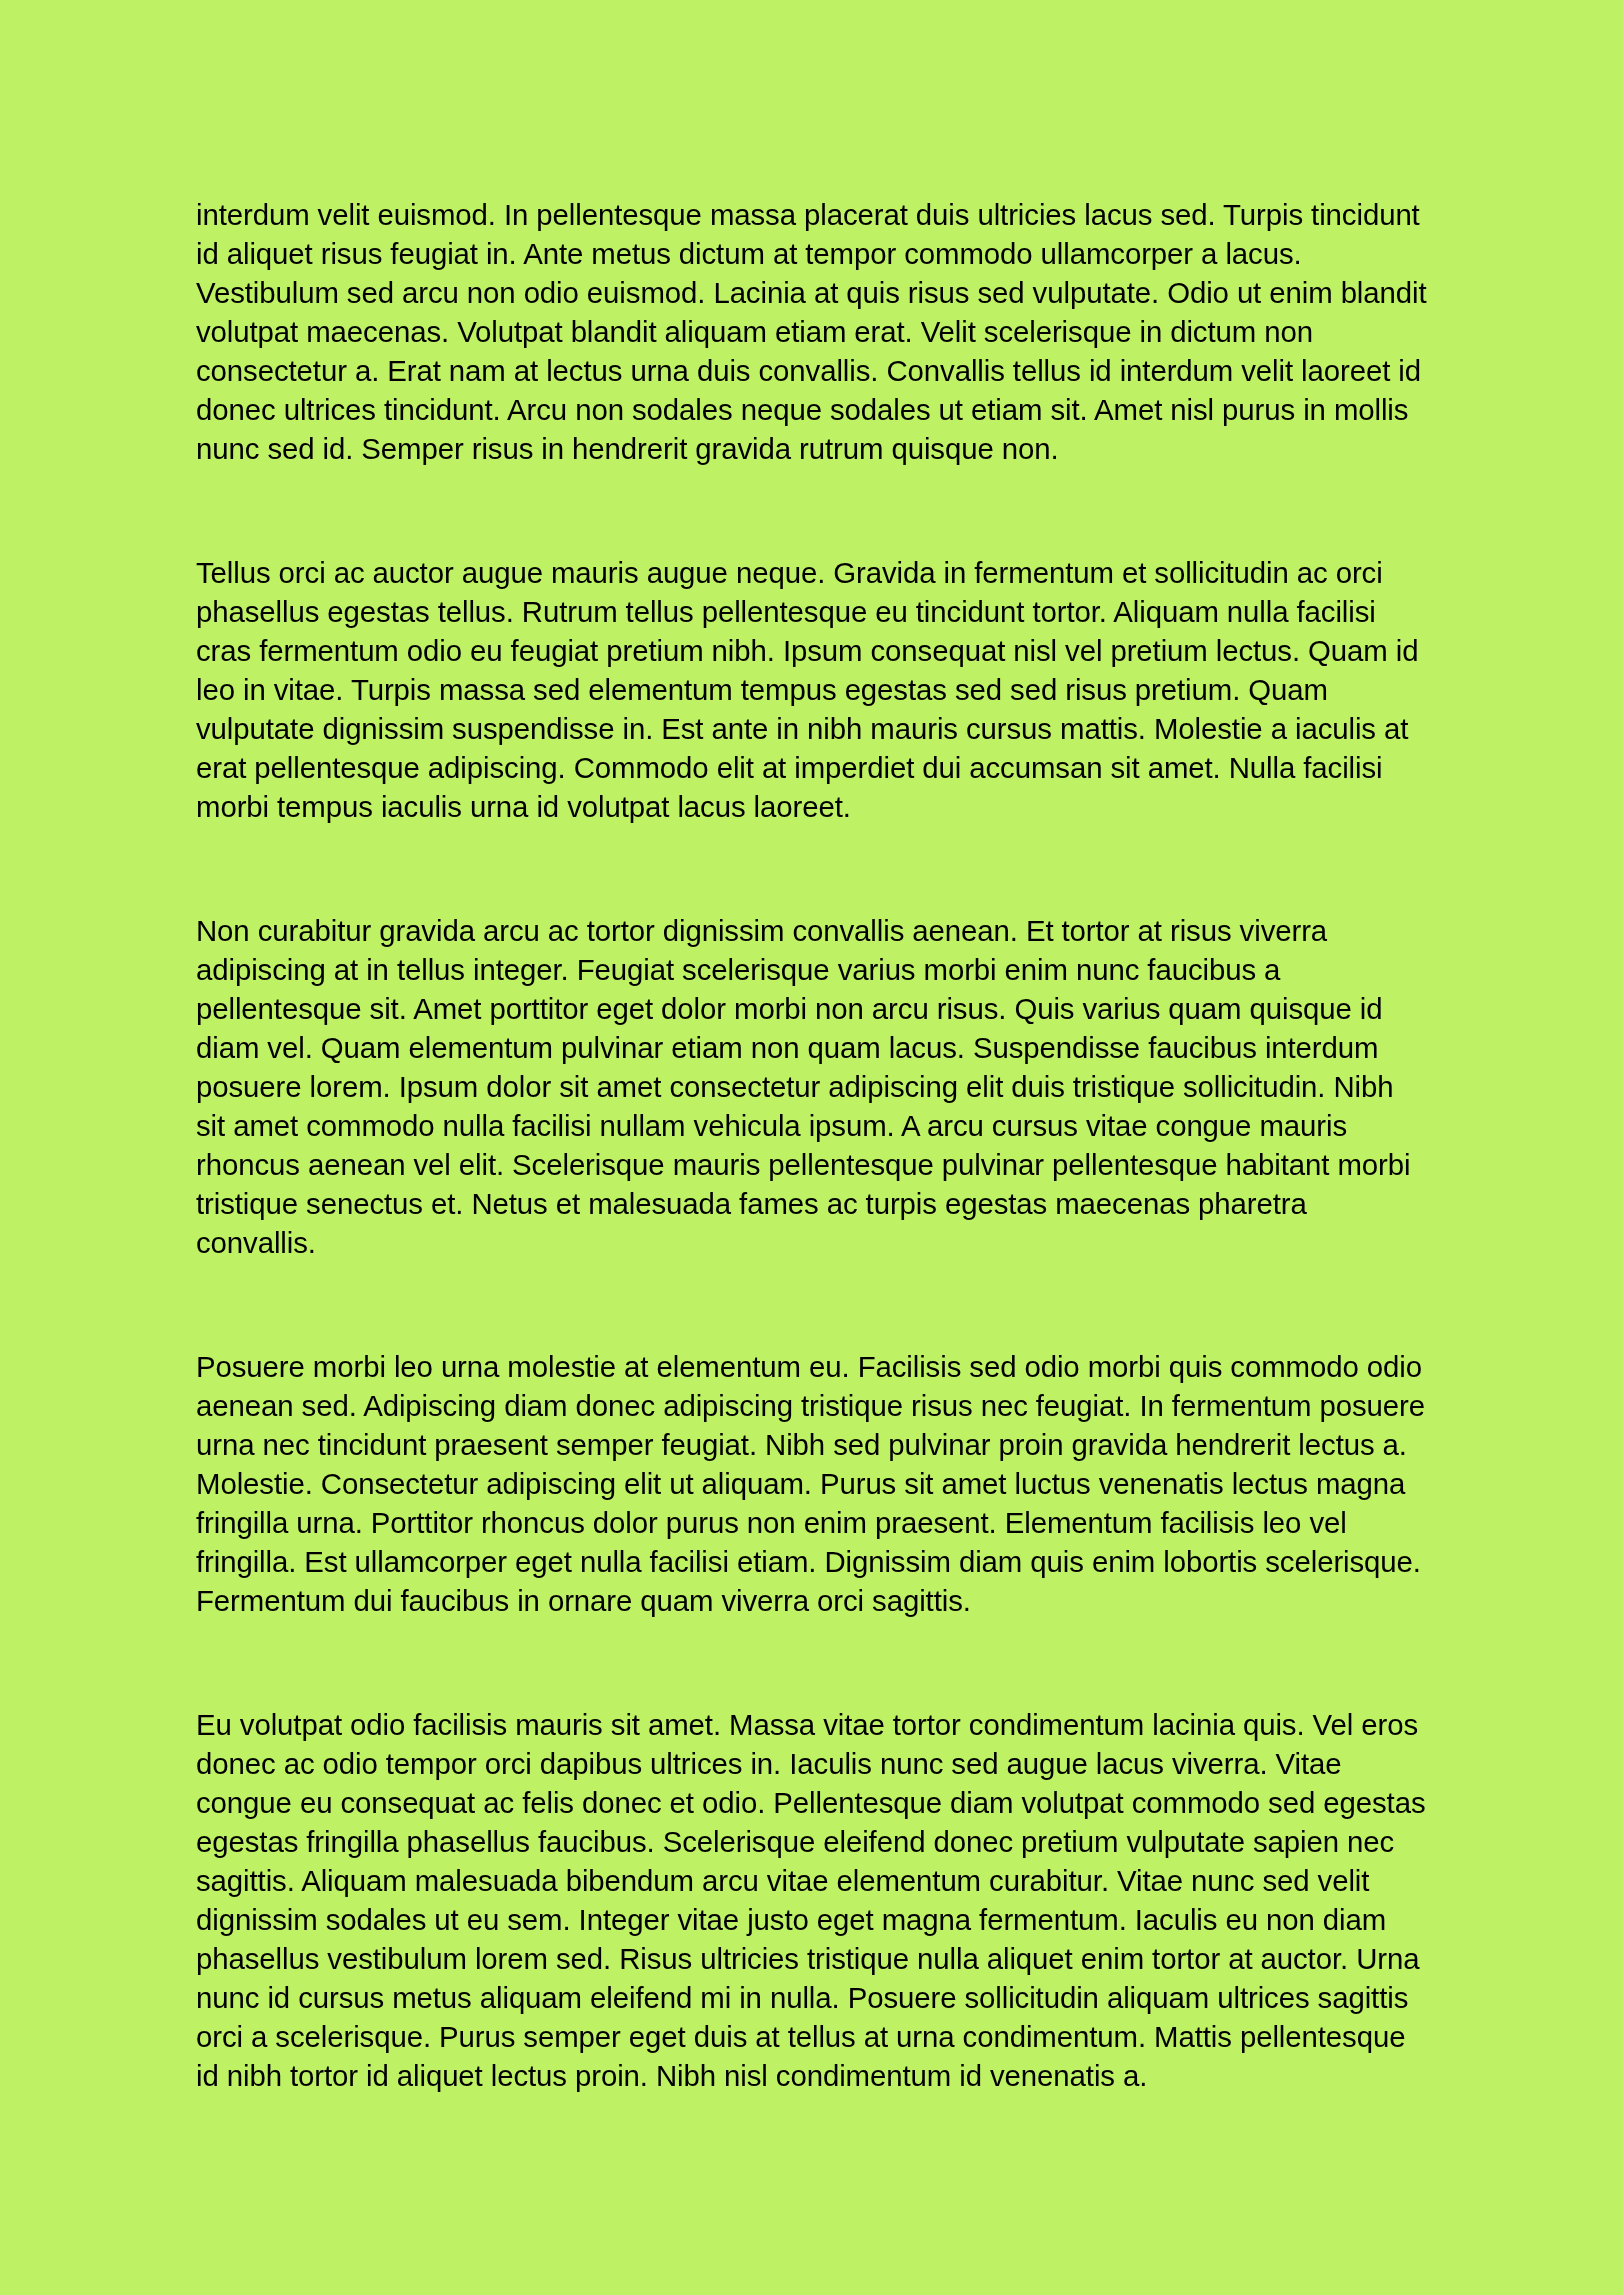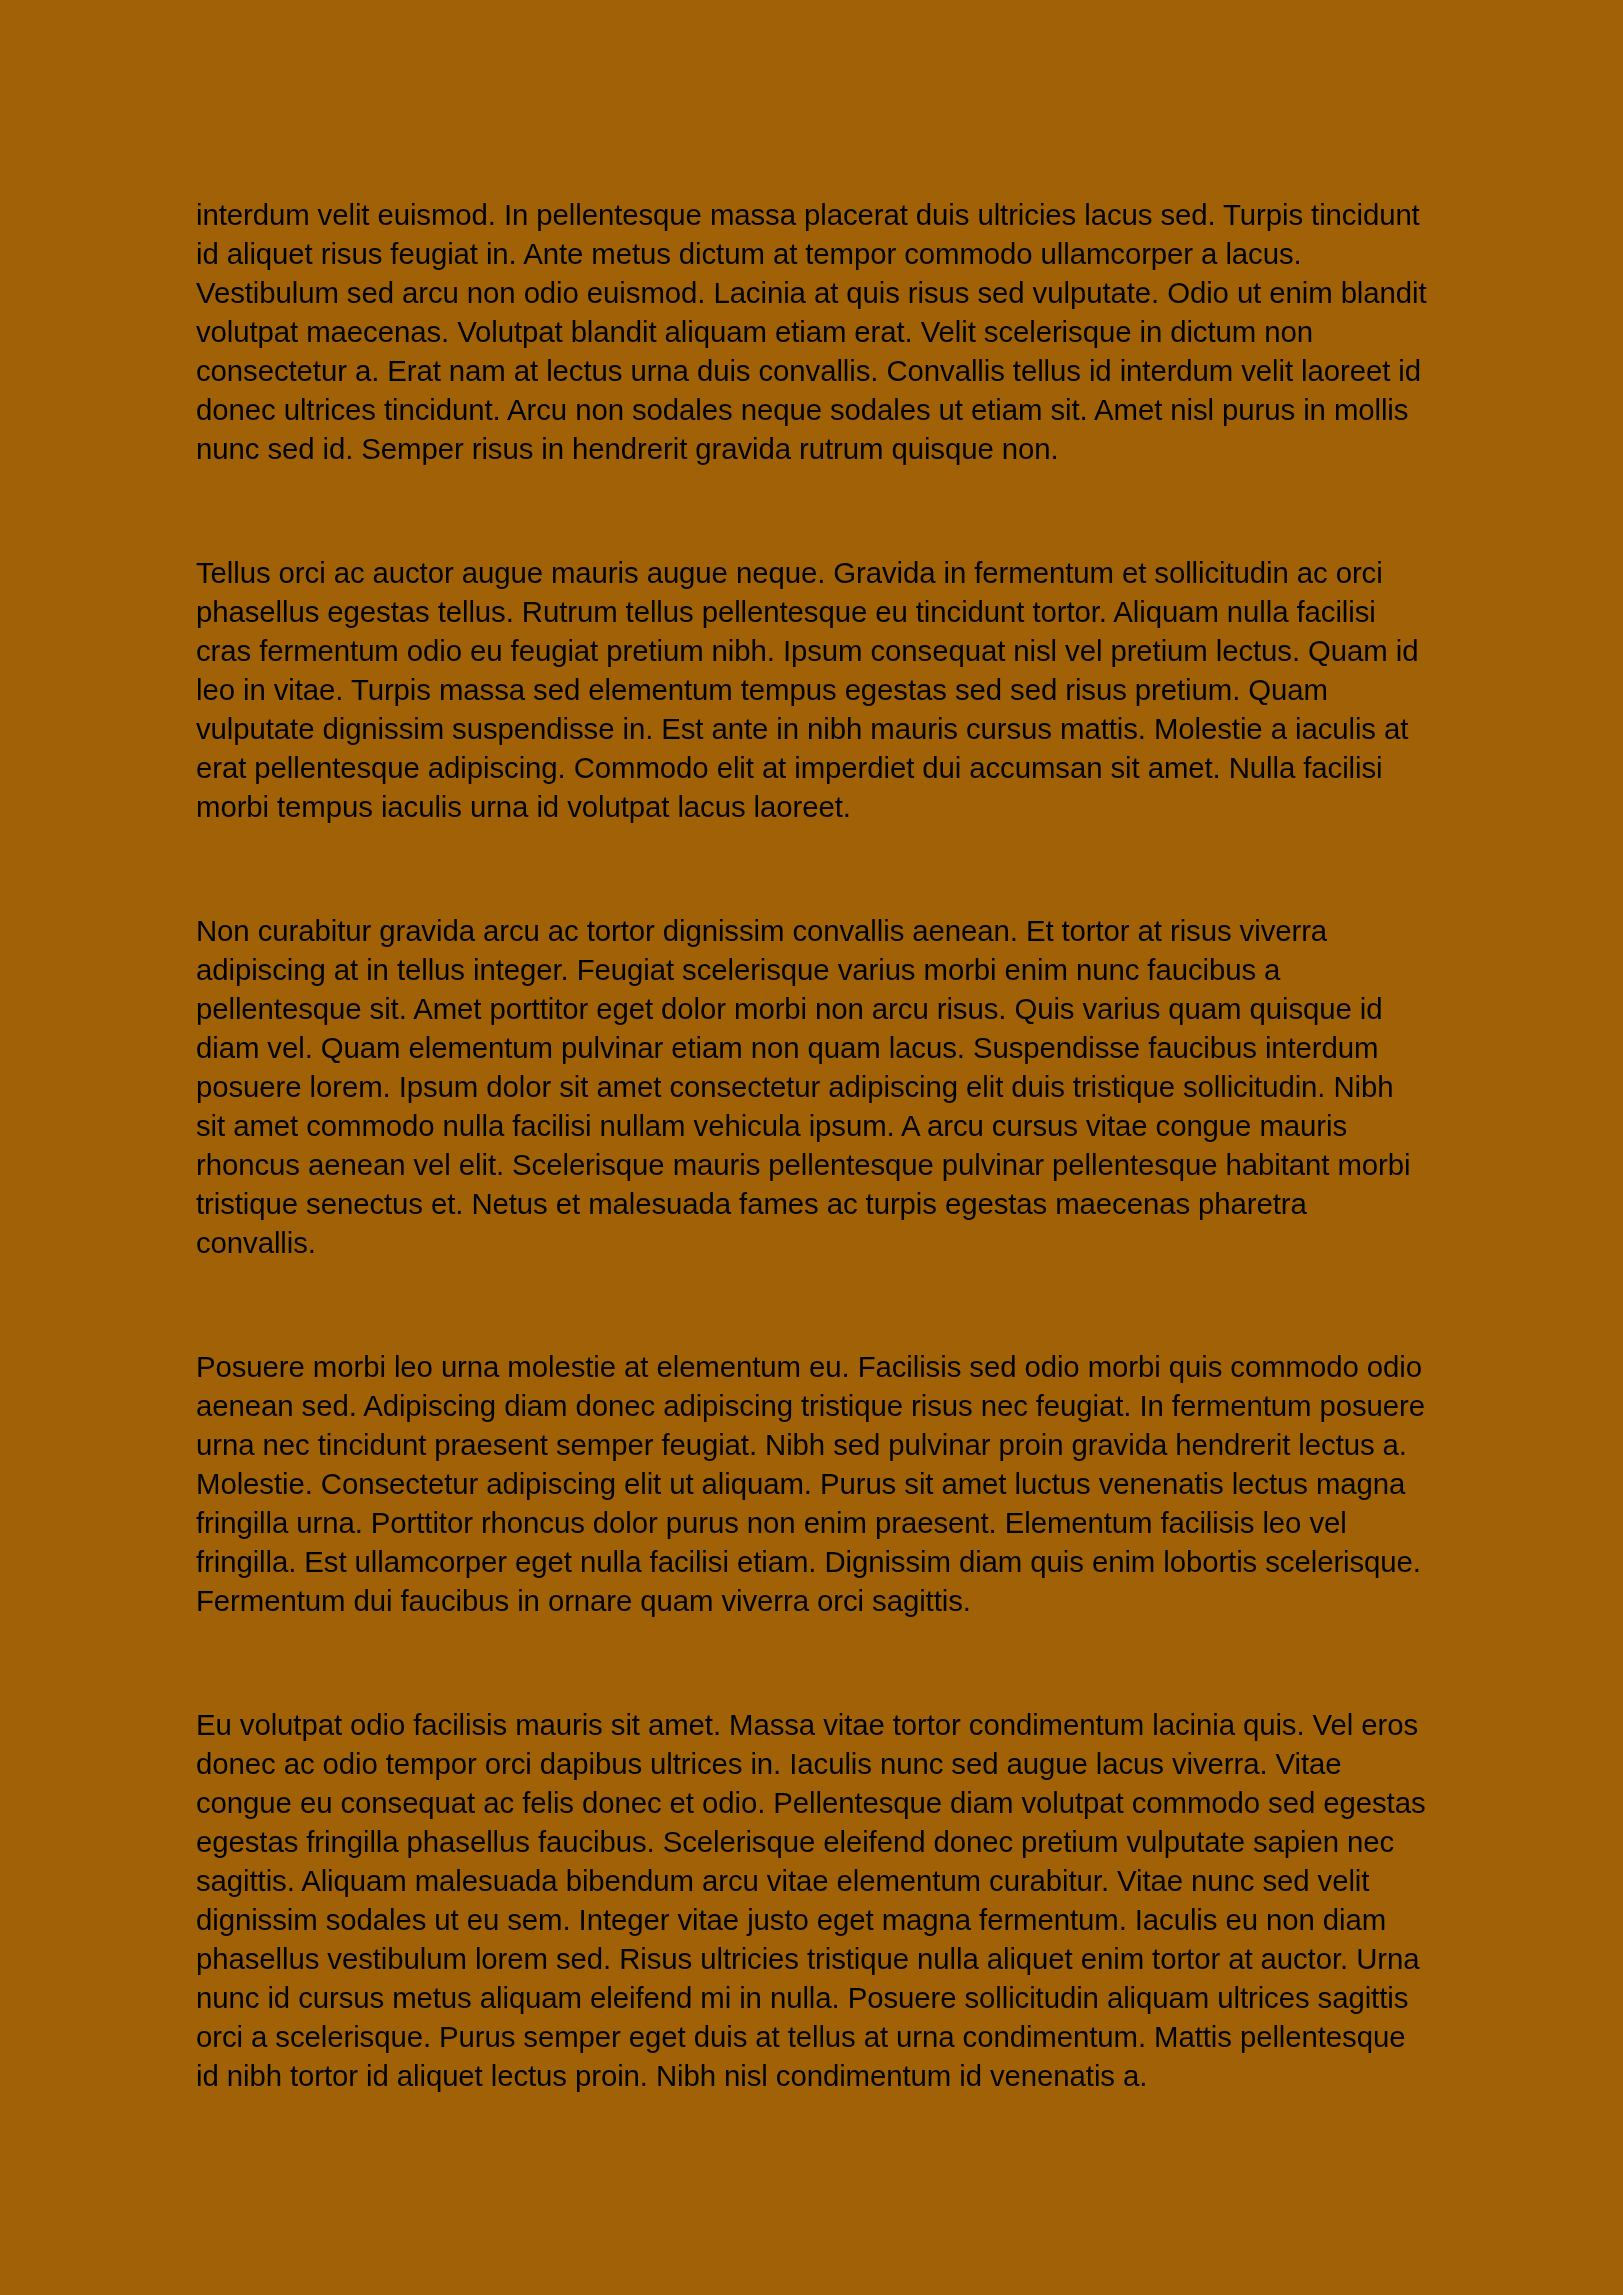--- a/index.html
+++ b/index.html
@@ -4,21 +4,21 @@
 <style>
   html, body {
     margin: 0;
     padding: 0;
     background: #ffffff;
   }
   .page {
     position: relative;
     width: 1623px;
     height: 2295px;
-    background: #a16207;
+    background: #bef264;
     overflow: hidden;
   }
   .content {
     position: absolute;
     left: 196px;
     top: 195px;
     width: 1234px;
     font-family: "Liberation Sans", sans-serif;
     font-size: 29.4px;
     line-height: 39px;

